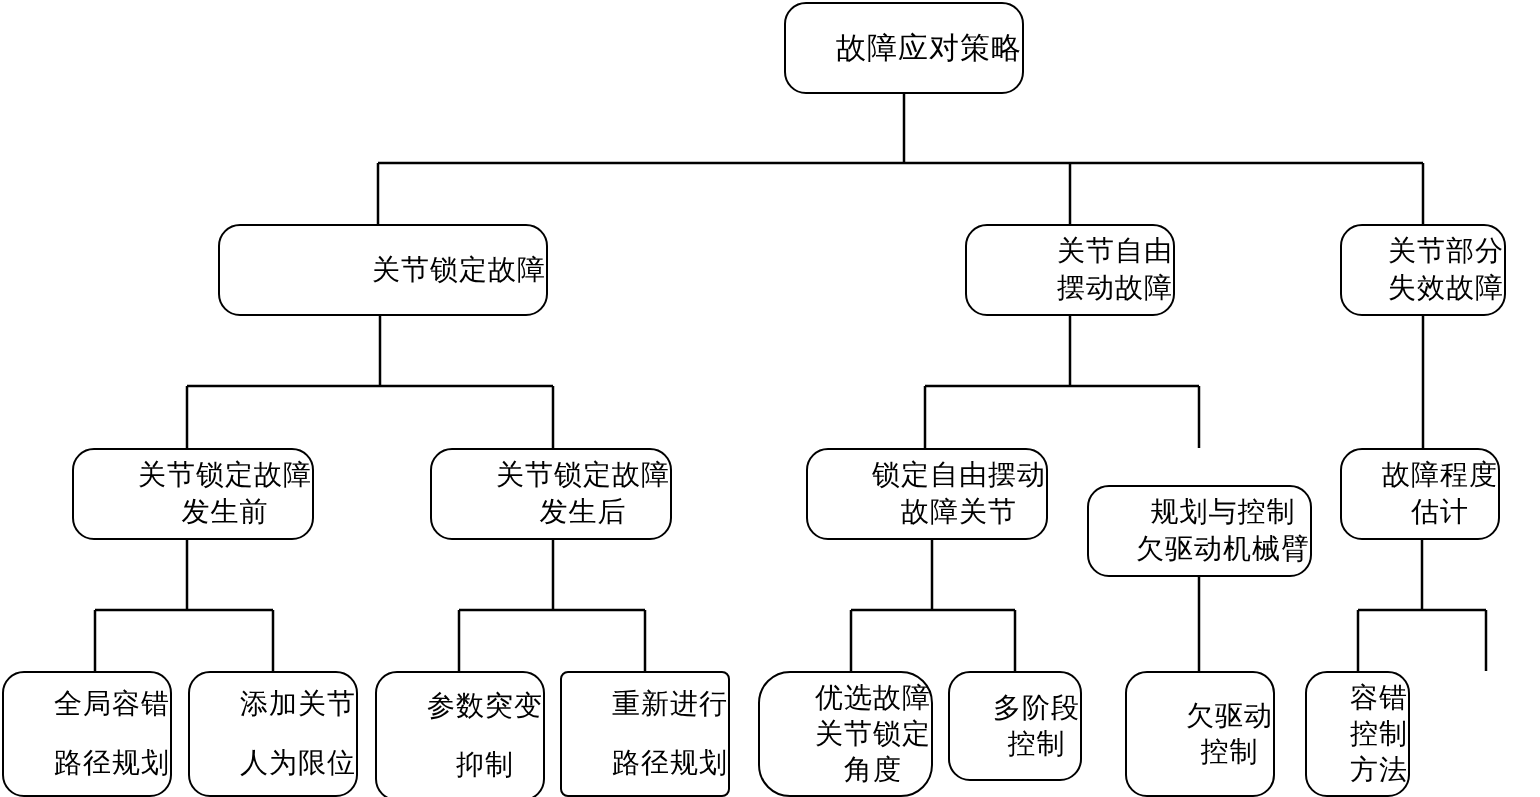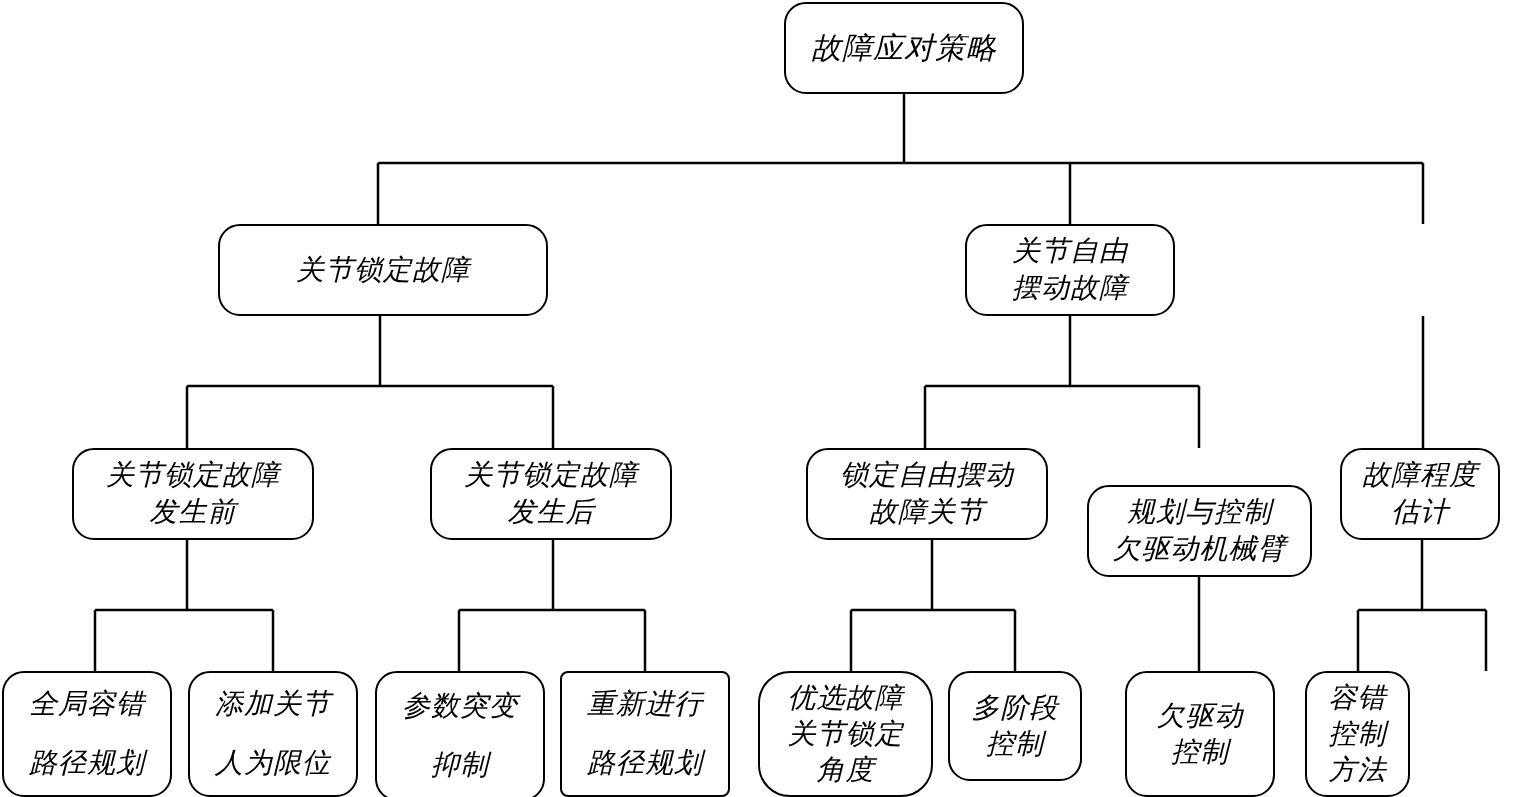--- a/index.html
+++ b/index.html
@@ -2,21 +2,21 @@
 <html><head>
   <meta charset="utf-8">
   <style>
     html, body { margin: 0; padding: 0; background: #ffffff; }
     body { width: 1540px; height: 797px; position: relative; overflow: hidden;
            font-family: "DejaVu Serif", "Liberation Serif", serif; color: #000; }
     #canvas { position: absolute; left: 0; top: 0; width: 1540px; height: 797px; }
     #edges { position: absolute; left: 0; top: 0; }
     .node { position: absolute; box-sizing: border-box; border: 2.5px solid #000;
             border-radius: 22px; background: #fff; display: flex;
-            align-items: center; justify-content: center; text-align: center; font-style: italic; }
+            align-items: center; justify-content: flex-end; text-align: center; }
     .node .label { font-size: 28px; line-height: 1.32; white-space: pre-line; letter-spacing: 1px; }
     .node.root .label { font-size: 30px; }
     .node.leaf .label { line-height: 2.1; }
     .node.leaf.tight .label { line-height: 1.28; }
   </style>
 </head>
 <body>
 
 <div id="canvas">
   <svg id="edges" width="1540" height="797">
@@ -56,20 +56,24 @@
   <div class="node root" id="n-root" style="left: 784px; top: 2px; width: 240px; height: 92px;">
     <span class="label">故障应对策略</span>
   </div>
 
   <div class="node" id="n-lock" style="left: 218px; top: 224px; width: 330px; height: 92px;">
     <span class="label">关节锁定故障</span>
   </div>
   <div class="node" id="n-swing" style="left: 965px; top: 224px; width: 210px; height: 92px;">
     <span class="label">关节自由
 摆动故障</span>
+  </div>
+  <div class="node" id="n-partial" style="left: 1340px; top: 224px; width: 166px; height: 92px;">
+    <span class="label">关节部分
+失效故障</span>
   </div>
 
   <div class="node" id="n-lock_before" style="left: 72px; top: 448px; width: 242px; height: 92px;">
     <span class="label">关节锁定故障
 发生前</span>
   </div>
   <div class="node" id="n-lock_after" style="left: 430px; top: 448px; width: 242px; height: 92px;">
     <span class="label">关节锁定故障
 发生后</span>
   </div>

